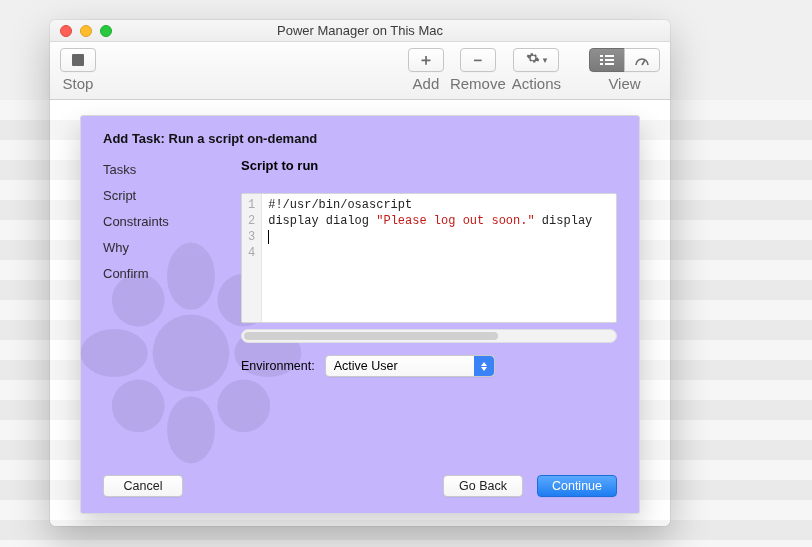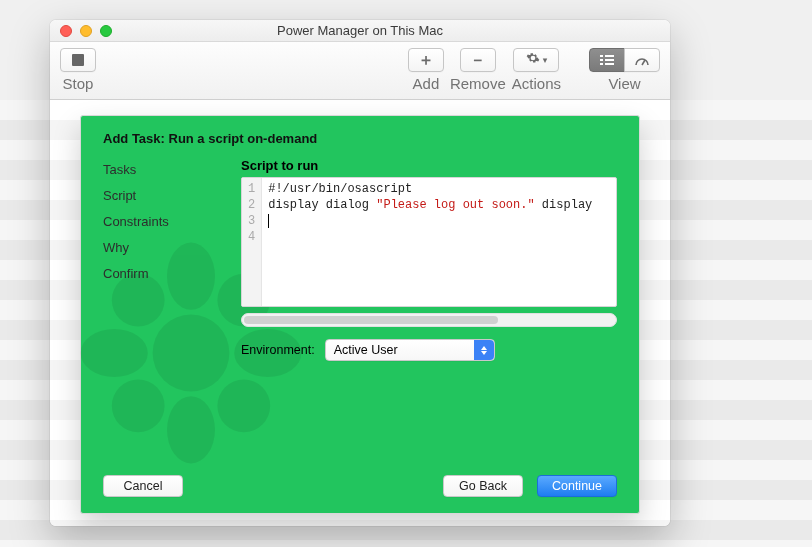--- a/index.html
+++ b/index.html
@@ -82,21 +82,21 @@
     display: flex; flex-direction: column;
     position: relative;
   }
   .bg-striped {
     position: absolute; inset: 0;
     background: repeating-linear-gradient(to bottom, #ffffff 0 20px, #f5f5f5 20px 40px);
   }
   .sheet {
     position: absolute;
     left: 30px; right: 30px; top: 15px; bottom: 12px;
-    background: #22c55e;
+    background: #c4b5fd;
     border: 1px solid #d8d8d8;
     border-radius: 3px;
     box-shadow: 0 12px 28px rgba(0,0,0,0.18);
     display: flex; flex-direction: column;
   }
   .sheet-header {
     padding: 15px 22px 12px;
     font-size: 13px; color: #111; font-weight: 700;
   }
   .sheet-body { flex: 1; display: flex; padding: 0 22px; gap: 28px; }
@@ -105,21 +105,21 @@
     display: flex; flex-direction: column; gap: 11px;
     padding-top: 4px;
   }
   .step { color: #2d2d2d; font-size: 13px; cursor: pointer; }
   .step.active { font-weight: 400; }
 
   .main {
     flex: 1; display: flex; flex-direction: column;
     position: relative;
   }
-  .main h3 { font-size: 13px; font-weight: 700; margin-bottom: 4px; }
+  .main h3 { font-size: 13px; font-weight: 700; margin-bottom: 20px; }
   .main .sub { font-size: 12px; color: #333; margin-bottom: 8px; }
 
   .editor {
     border: 1px solid #d6d6d6;
     border-radius: 2px;
     height: 130px;
     display: flex;
     font-family: Menlo, Monaco, "Courier New", monospace;
     font-size: 12px;
     background: #fff;

